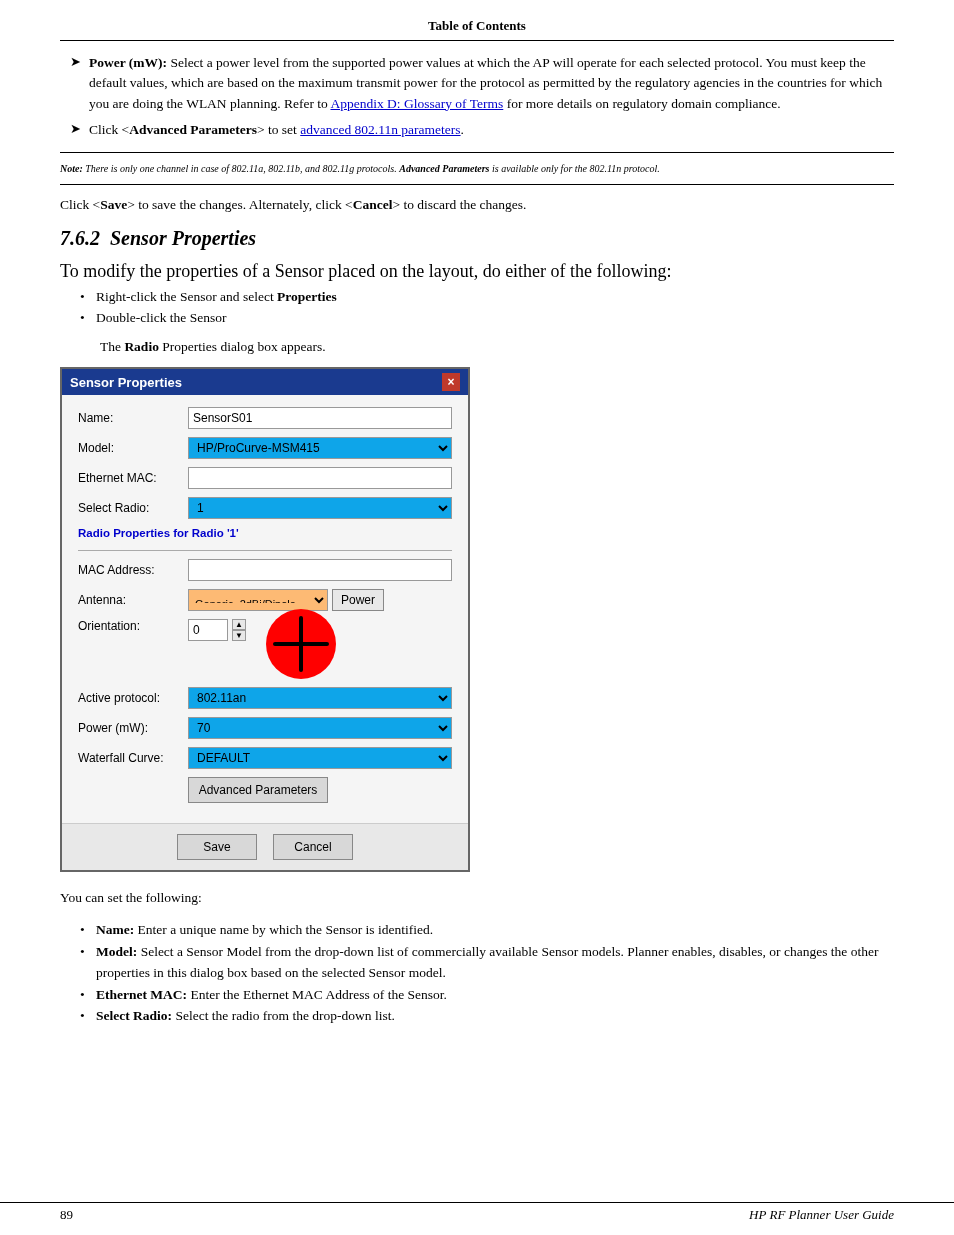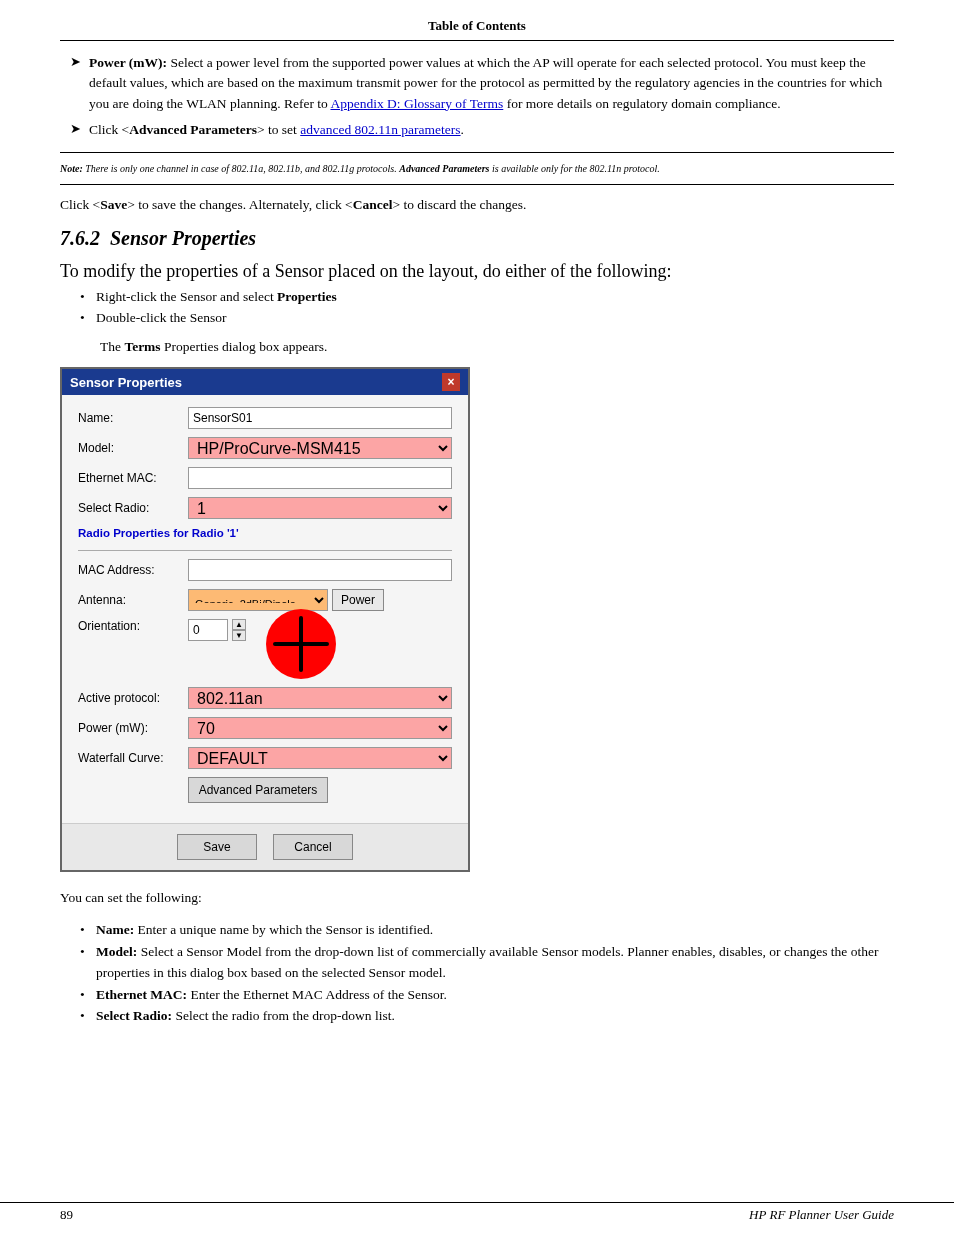--- a/index.html
+++ b/index.html
@@ -158,22 +158,22 @@
     .select-wrapper {
       flex: 1;
       position: relative;
       display: flex;
       align-items: center;
     }
     .select-wrapper select {
       width: 100%;
       height: 22px;
       border: 1px solid #999;
-      background: #fca5a5;
-      font-size: 16px;
+      background: #0ea5e9;
+      font-size: 12px;
       padding: 1px 4px;
     }
     .radio-section-label {
       color: #0000cc;
       font-size: 11.5px;
       font-weight: bold;
       margin-bottom: 8px;
       border-bottom: 1px solid #aaa;
       padding-bottom: 11px;
     }
@@ -367,21 +367,21 @@
   </div>
 
   <p class="body-text">To modify the properties of a Sensor placed on the layout, do either of the following:</p>
 
   <ul class="dot-list">
     <li>Right-click the Sensor and select <strong>Properties</strong></li>
     <li>Double-click the Sensor</li>
   </ul>
 
   <div class="sensor-dialog-note">
-    The <strong>Terms</strong> Properties dialog box appears.
+    The <strong>Radio</strong> Properties dialog box appears.
   </div>
 
   <div class="dialog-wrapper">
     <div class="dialog-box">
 
       <div class="dialog-title-bar">
         <span>Sensor Properties</span>
         <button class="dialog-close-btn">×</button>
       </div>
 

